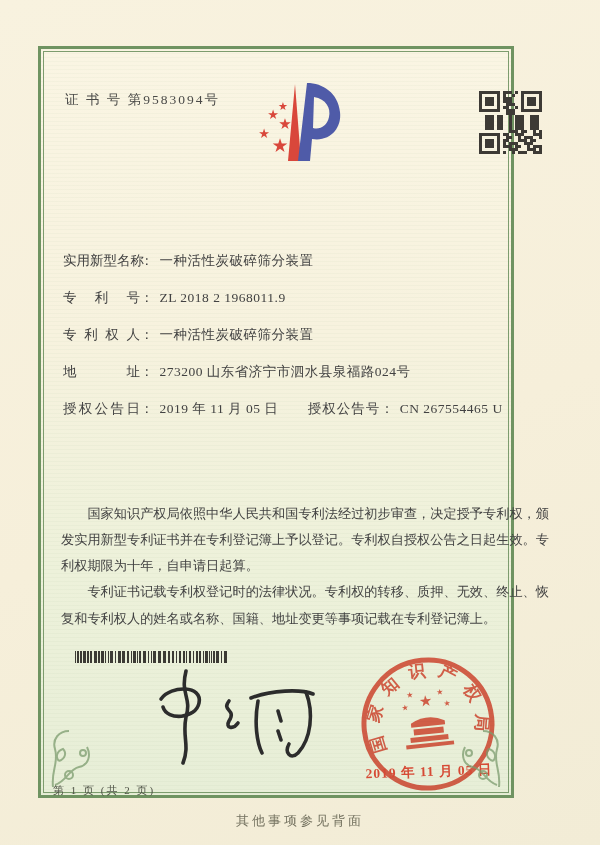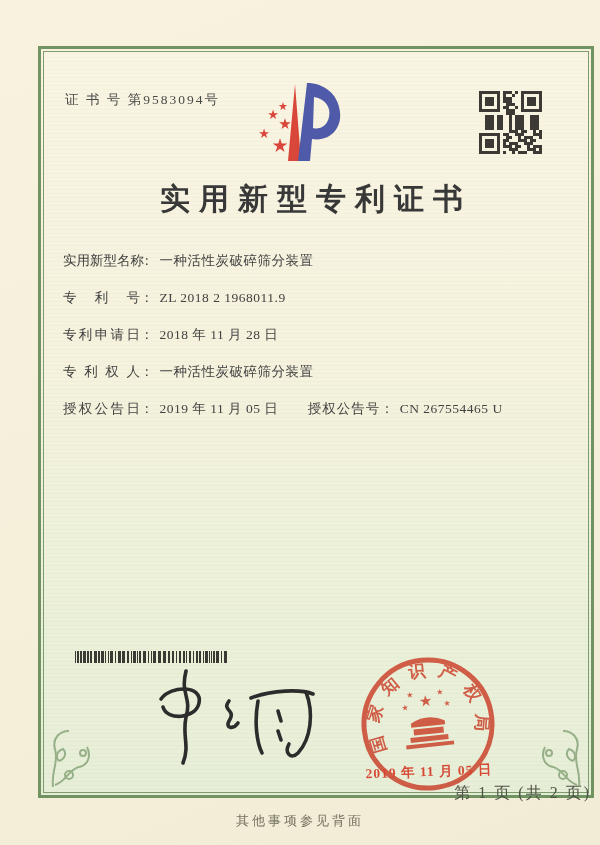--- a/index.html
+++ b/index.html
@@ -3,21 +3,21 @@
 <meta charset="utf-8">
 <title>实用新型专利证书</title>
 <style>
   html,body{margin:0;padding:0;}
   .sheet{
     position:relative;width:600px;height:845px;overflow:hidden;
     background:linear-gradient(160deg,#f8f2df 0%,#f6efda 55%,#f2ecd6 100%);
     font-family:"Liberation Serif","DejaVu Serif",serif;color:#3f3f3f;
   }
   .frame{
-    position:absolute;left:38px;top:46px;width:556px;height:752px;
+    position:absolute;left:38px;top:46px;width:476px;height:752px;
     border:3px solid #6f9361;box-sizing:border-box;
     background:
       repeating-linear-gradient(180deg,rgba(130,165,120,0.05) 0 1px,rgba(0,0,0,0) 1px 4px),
       linear-gradient(180deg,#faf5e3 0%,#f7f2de 38%,#edf1da 70%,#e7eed7 100%);
   }
   .frame-inner{position:absolute;inset:2px;border:1px solid #7d9c6e;pointer-events:none;}
   .cert-no{position:absolute;left:24px;top:42px;font-size:13.5px;letter-spacing:2px;color:#4a4a48;}
   .logo{position:absolute;left:190px;top:30px;width:144px;height:102px;}
   .qr{position:absolute;left:438px;top:42px;width:63px;height:63px;}
   .doc-title{position:absolute;left:0;top:130px;width:100%;text-align:center;
@@ -30,21 +30,21 @@
   .flabel2{display:inline-block;margin-left:26px;letter-spacing:1px;}
   .body-text{position:absolute;left:20px;top:452px;width:488px;font-size:13.2px;
     line-height:1.98;text-align:justify;color:#424242;}
   .body-text p{margin:0;text-indent:2em;}
   .barcode{position:absolute;left:34px;top:601px;width:160px;height:13px;overflow:hidden;white-space:nowrap;}
   .officer{position:absolute;left:36px;top:645px;font-size:15.5px;color:#3c3c3c;letter-spacing:3px;line-height:29px;}
   .signature{position:absolute;left:98px;top:612px;width:200px;height:115px;}
   .seal{position:absolute;left:312px;top:600px;width:150px;height:150px;transform:rotate(-6deg);opacity:.88;mix-blend-mode:multiply;}
   .seal-date{position:absolute;left:306px;top:714px;width:164px;text-align:center;
     font-size:13.5px;color:#d64a35;letter-spacing:1px;transform:rotate(-2deg);font-weight:600;}
-  .page-num{position:absolute;left:0;top:734px;width:100%;text-align:right;font-size:16px;color:#4e5246;letter-spacing:2px;}
+  .page-num{position:absolute;left:12px;top:734px;width:100%;text-align:left;font-size:11px;color:#4e5246;letter-spacing:2px;}
   .ornament{position:absolute;bottom:4px;width:62px;height:66px;opacity:.75;}
   .ornament.left{left:4px;}
   .ornament.right{right:4px;transform:scaleX(-1);}
   .back-note{position:absolute;left:0;top:812px;width:100%;text-align:center;
     font-size:13px;color:#73715f;letter-spacing:3px;}
 </style>
 </head>
 <body>
 
 <div class="sheet">
@@ -307,41 +307,44 @@
           <rect x="18" y="57" width="3" height="3" fill="#3d3a35"></rect>
           <rect x="0" y="60" width="3" height="3" fill="#3d3a35"></rect>
           <rect x="3" y="60" width="3" height="3" fill="#3d3a35"></rect>
           <rect x="6" y="60" width="3" height="3" fill="#3d3a35"></rect>
           <rect x="9" y="60" width="3" height="3" fill="#3d3a35"></rect>
           <rect x="12" y="60" width="3" height="3" fill="#3d3a35"></rect>
           <rect x="15" y="60" width="3" height="3" fill="#3d3a35"></rect>
           <rect x="18" y="60" width="3" height="3" fill="#3d3a35"></rect>
         </svg></div>
 
-    <div class="doc-title">实用新型专利证书</div>
 
     <div class="fields">
       <div class="frow">
         <span class="flabel">实用新型名称</span><span class="fcolon">：</span><span class="fvalue">一种活性炭破碎筛分装置</span>
       </div>
       <div class="frow">
         <span class="flabel">专利号</span><span class="fcolon">：</span><span class="fvalue">ZL 2018 2 1968011.9</span>
       </div>
       <div class="frow">
-        <span class="flabel">专利申请日</span><span class="fcolon">：</span><span class="fvalue">2018 年 11 月 28 日</span>
+        <span class="flabel">专利权人</span><span class="fcolon">：</span><span class="fvalue">一种活性炭破碎筛分装置</span>
       </div>
       <div class="frow">
-        <span class="flabel">专利权人</span><span class="fcolon">：</span><span class="fvalue">一种活性炭破碎筛分装置</span>
+        <span class="flabel">地址</span><span class="fcolon">：</span><span class="fvalue">273200 山东省济宁市泗水县泉福路024号</span>
       </div>
       <div class="frow">
         <span class="flabel">授权公告日</span><span class="fcolon">：</span><span class="fvalue">2019 年 11 月 05 日</span>
         <span class="flabel2">授权公告号</span><span class="fcolon">：</span><span class="fvalue">CN 267554465 U</span>
       </div>
     </div>
 
+    <div class="body-text">
+      <p>国家知识产权局依照中华人民共和国专利法经过初步审查，决定授予专利权，颁发实用新型专利证书并在专利登记簿上予以登记。专利权自授权公告之日起生效。专利权期限为十年，自申请日起算。</p>
+      <p>专利证书记载专利权登记时的法律状况。专利权的转移、质押、无效、终止、恢复和专利权人的姓名或名称、国籍、地址变更等事项记载在专利登记簿上。</p>
+    </div>
 
     <div class="barcode"><span style="display: inline-block; height: 13px; background: rgb(60, 58, 52); width: 1px; margin-right: 1px;"></span><span style="display: inline-block; height: 13px; background: rgb(60, 58, 52); width: 2px; margin-right: 1px;"></span><span style="display: inline-block; height: 13px; background: rgb(60, 58, 52); width: 2px; margin-right: 1px;"></span><span style="display: inline-block; height: 13px; background: rgb(60, 58, 52); width: 3px; margin-right: 1px;"></span><span style="display: inline-block; height: 13px; background: rgb(60, 58, 52); width: 2px; margin-right: 1px;"></span><span style="display: inline-block; height: 13px; background: rgb(60, 58, 52); width: 2px; margin-right: 2px;"></span><span style="display: inline-block; height: 13px; background: rgb(60, 58, 52); width: 3px; margin-right: 1px;"></span><span style="display: inline-block; height: 13px; background: rgb(60, 58, 52); width: 2px; margin-right: 1px;"></span><span style="display: inline-block; height: 13px; background: rgb(60, 58, 52); width: 3px; margin-right: 1px;"></span><span style="display: inline-block; height: 13px; background: rgb(60, 58, 52); width: 1px; margin-right: 2px;"></span><span style="display: inline-block; height: 13px; background: rgb(60, 58, 52); width: 1px; margin-right: 1px;"></span><span style="display: inline-block; height: 13px; background: rgb(60, 58, 52); width: 3px; margin-right: 2px;"></span><span style="display: inline-block; height: 13px; background: rgb(60, 58, 52); width: 1px; margin-right: 2px;"></span><span style="display: inline-block; height: 13px; background: rgb(60, 58, 52); width: 3px; margin-right: 1px;"></span><span style="display: inline-block; height: 13px; background: rgb(60, 58, 52); width: 3px; margin-right: 2px;"></span><span style="display: inline-block; height: 13px; background: rgb(60, 58, 52); width: 2px; margin-right: 2px;"></span><span style="display: inline-block; height: 13px; background: rgb(60, 58, 52); width: 1px; margin-right: 1px;"></span><span style="display: inline-block; height: 13px; background: rgb(60, 58, 52); width: 3px; margin-right: 1px;"></span><span style="display: inline-block; height: 13px; background: rgb(60, 58, 52); width: 1px; margin-right: 1px;"></span><span style="display: inline-block; height: 13px; background: rgb(60, 58, 52); width: 2px; margin-right: 2px;"></span><span style="display: inline-block; height: 13px; background: rgb(60, 58, 52); width: 3px; margin-right: 2px;"></span><span style="display: inline-block; height: 13px; background: rgb(60, 58, 52); width: 1px; margin-right: 2px;"></span><span style="display: inline-block; height: 13px; background: rgb(60, 58, 52); width: 1px; margin-right: 1px;"></span><span style="display: inline-block; height: 13px; background: rgb(60, 58, 52); width: 3px; margin-right: 2px;"></span><span style="display: inline-block; height: 13px; background: rgb(60, 58, 52); width: 3px; margin-right: 2px;"></span><span style="display: inline-block; height: 13px; background: rgb(60, 58, 52); width: 3px; margin-right: 2px;"></span><span style="display: inline-block; height: 13px; background: rgb(60, 58, 52); width: 2px; margin-right: 2px;"></span><span style="display: inline-block; height: 13px; background: rgb(60, 58, 52); width: 2px; margin-right: 2px;"></span><span style="display: inline-block; height: 13px; background: rgb(60, 58, 52); width: 1px; margin-right: 2px;"></span><span style="display: inline-block; height: 13px; background: rgb(60, 58, 52); width: 2px; margin-right: 2px;"></span><span style="display: inline-block; height: 13px; background: rgb(60, 58, 52); width: 2px; margin-right: 1px;"></span><span style="display: inline-block; height: 13px; background: rgb(60, 58, 52); width: 1px; margin-right: 2px;"></span><span style="display: inline-block; height: 13px; background: rgb(60, 58, 52); width: 2px; margin-right: 2px;"></span><span style="display: inline-block; height: 13px; background: rgb(60, 58, 52); width: 1px; margin-right: 2px;"></span><span style="display: inline-block; height: 13px; background: rgb(60, 58, 52); width: 2px; margin-right: 1px;"></span><span style="display: inline-block; height: 13px; background: rgb(60, 58, 52); width: 2px; margin-right: 2px;"></span><span style="display: inline-block; height: 13px; background: rgb(60, 58, 52); width: 1px; margin-right: 1px;"></span><span style="display: inline-block; height: 13px; background: rgb(60, 58, 52); width: 3px; margin-right: 1px;"></span><span style="display: inline-block; height: 13px; background: rgb(60, 58, 52); width: 1px; margin-right: 1px;"></span><span style="display: inline-block; height: 13px; background: rgb(60, 58, 52); width: 1px; margin-right: 1px;"></span><span style="display: inline-block; height: 13px; background: rgb(60, 58, 52); width: 2px; margin-right: 1px;"></span><span style="display: inline-block; height: 13px; background: rgb(60, 58, 52); width: 3px; margin-right: 2px;"></span><span style="display: inline-block; height: 13px; background: rgb(60, 58, 52); width: 1px; margin-right: 2px;"></span><span style="display: inline-block; height: 13px; background: rgb(60, 58, 52); width: 3px; margin-right: 2px;"></span></div>
 
 
     <div class="signature">
       <svg viewBox="0 0 200 115" width="200" height="115" fill="none" stroke="#2c2c2c" stroke-width="3.6" stroke-linecap="round">
         <path d="M47,10 C41,34 53,36 47,56 C43,76 51,84 44,102"></path>
         <path d="M22,38 C32,24 64,24 60,42 C57,58 28,60 24,46"></path>
         <path d="M90,40 C82,50 98,48 90,60 C86,67 94,69 99,62"></path>
         <path d="M112,37 C132,29 162,28 174,33"></path>

